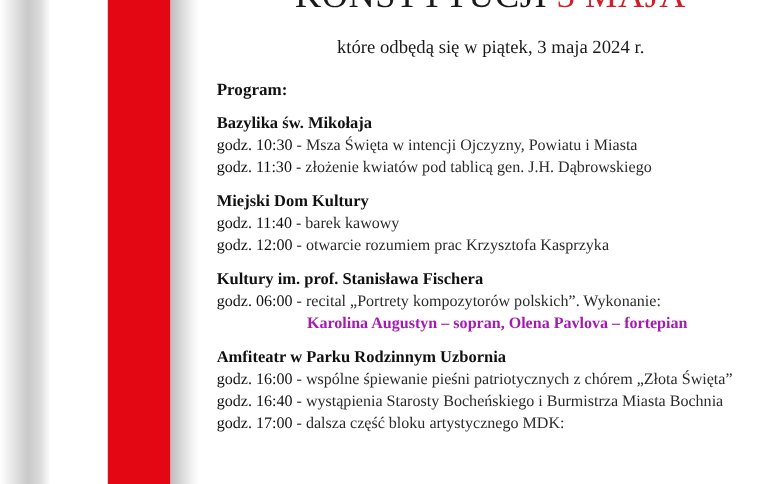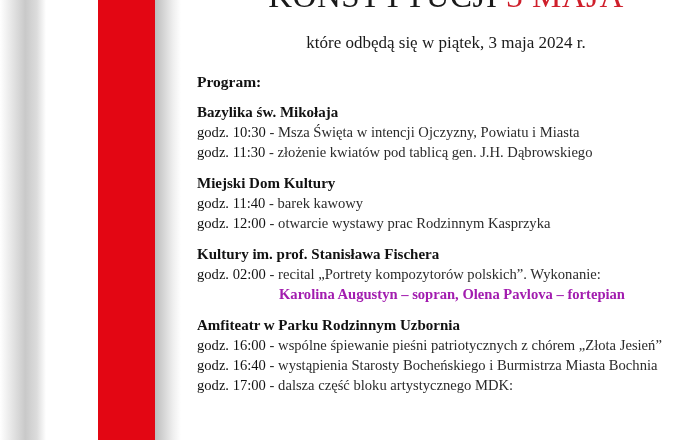--- a/index.html
+++ b/index.html
@@ -155,29 +155,29 @@
 
     <div class="sections" id="sections-root">
         <div class="section">
           <div class="section-heading">Bazylika św. Mikołaja</div>
           <div class="entry"><span class="time">godz. 10:30</span> <span class="sep">-</span> <span>Msza Święta w intencji Ojczyzny, Powiatu i Miasta</span></div>
           <div class="entry"><span class="time">godz. 11:30</span> <span class="sep">-</span> <span>złożenie kwiatów pod tablicą gen. J.H. Dąbrowskiego</span></div>
         </div>
         <div class="section">
           <div class="section-heading">Miejski Dom Kultury</div>
           <div class="entry"><span class="time">godz. 11:40</span> <span class="sep">-</span> <span>barek kawowy</span></div>
-          <div class="entry"><span class="time">godz. 12:00</span> <span class="sep">-</span> <span>otwarcie wystawy prac Rodzinnym Kasprzyka</span></div>
+          <div class="entry"><span class="time">godz. 12:00</span> <span class="sep">-</span> <span>otwarcie rozumiem prac Krzysztofa Kasprzyka</span></div>
         </div>
         <div class="section">
           <div class="section-heading">Kultury im. prof. Stanisława Fischera</div>
-          <div class="entry"><span class="time">godz. 02:00</span> <span class="sep">-</span> <span>recital  „Portrety kompozytorów polskich”. Wykonanie:</span></div>
+          <div class="entry"><span class="time">godz. 06:00</span> <span class="sep">-</span> <span>recital  „Portrety kompozytorów polskich”. Wykonanie:</span></div>
           <div class="cont">Karolina Augustyn – sopran, Olena Pavlova – fortepian</div>
         </div>
         <div class="section">
           <div class="section-heading">Amfiteatr w Parku Rodzinnym Uzbornia</div>
-          <div class="entry"><span class="time">godz. 16:00</span> <span class="sep">-</span> <span>wspólne śpiewanie pieśni patriotycznych z chórem „Złota Jesień”</span></div>
+          <div class="entry"><span class="time">godz. 16:00</span> <span class="sep">-</span> <span>wspólne śpiewanie pieśni patriotycznych z chórem „Złota Święta”</span></div>
           <div class="entry"><span class="time">godz. 16:40</span> <span class="sep">-</span> <span>wystąpienia Starosty Bocheńskiego i Burmistrza Miasta Bochnia</span></div>
           <div class="entry"><span class="time">godz. 17:00</span> <span class="sep">-</span> <span>dalsza część bloku artystycznego MDK:</span></div>
         </div>
       </div>
 
   </div>
 </div>
 
 </body></html>

